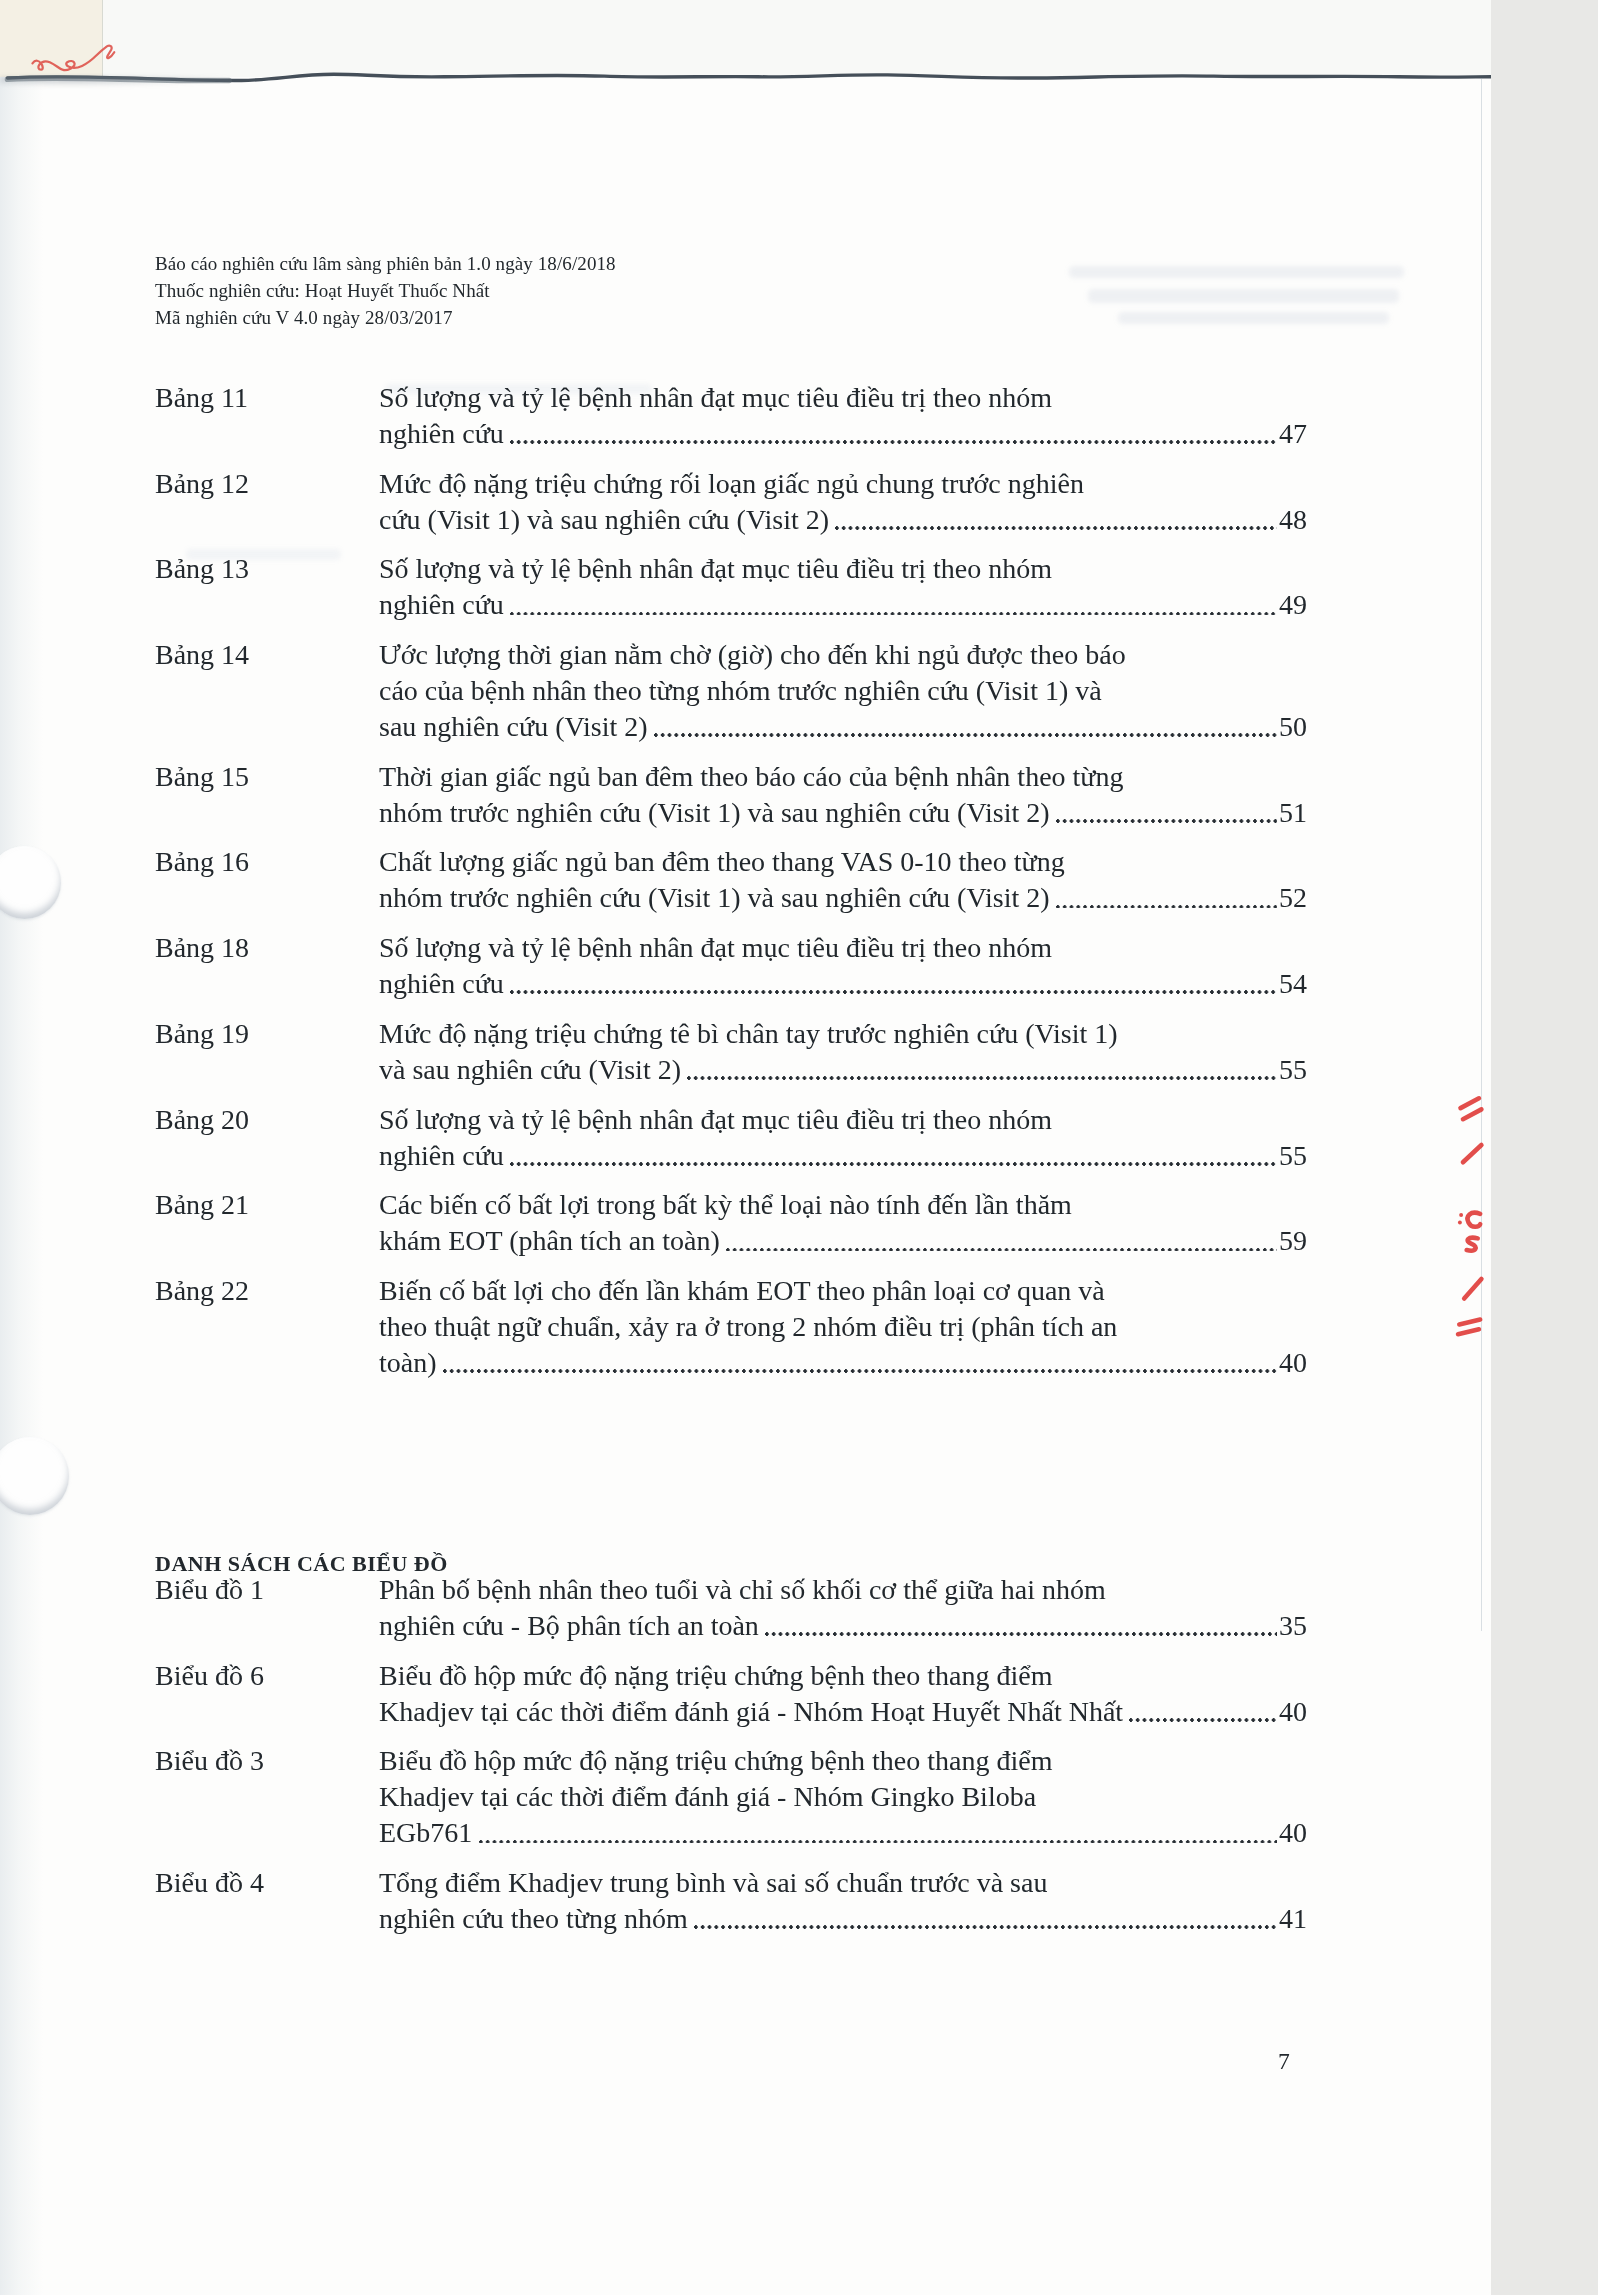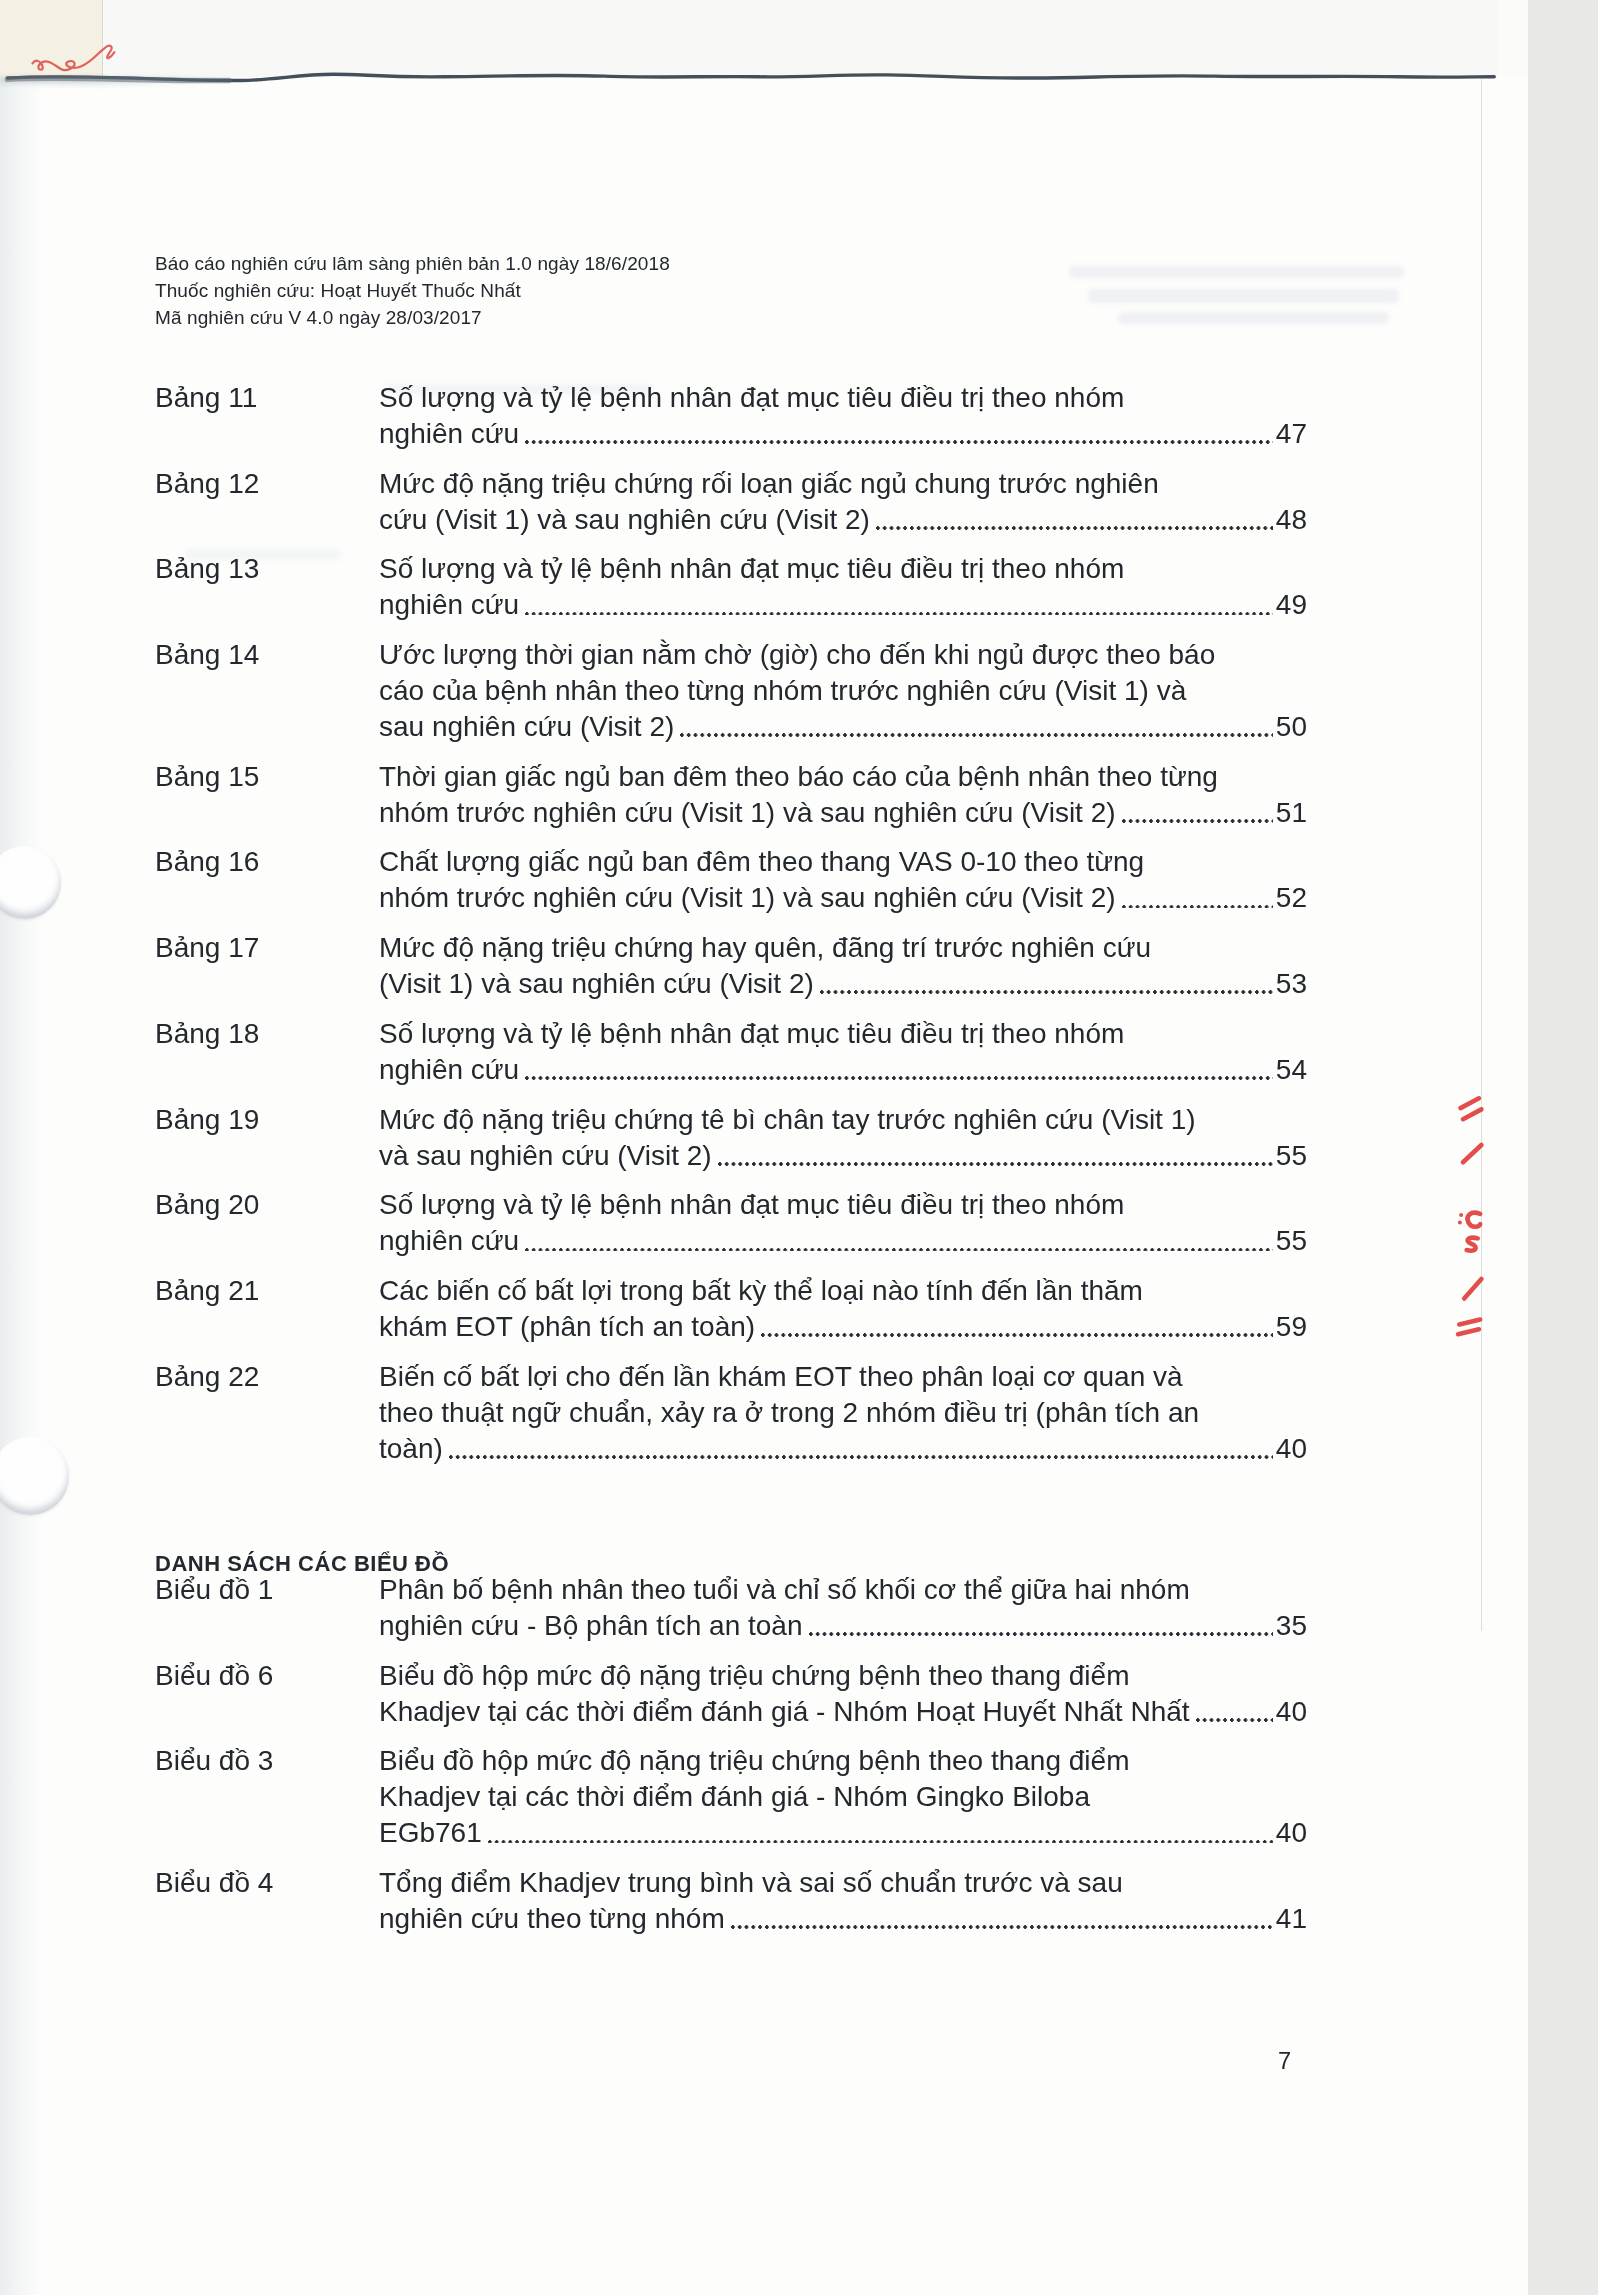--- a/index.html
+++ b/index.html
@@ -1,23 +1,22 @@
 <!DOCTYPE html>
 <html style="font-size:10px"><head>
 <meta charset="utf-8">
 <style>
   html,body{margin:0;padding:0;background:#e8e8e6;}
   .page{
     position:relative;
     width:1491px;height:2295px;
     background:#fdfdfc;
     overflow:hidden;
-    font-family:Liberation Sans, sans-serif;
+    font-family:Liberation Serif, serif;
     color:#22282d;
-    padding-left:37px;
   }
   
   .page::before{
     content:"";position:absolute;left:0;top:0;bottom:0;width:43px;
     background:linear-gradient(to right,#e9edef 0,#f4f6f6 18.6px,rgba(255,255,255,0) 43px);
     pointer-events:none;
   }
   .hole{
     position:absolute;border-radius:50%;
     background:#fefefe;
@@ -203,33 +202,20 @@
             <span class="line-text">Chất lượng giấc ngủ ban đêm theo thang VAS 0-10 theo từng</span>
           </div>
           <div class="toc-line">
             <span class="line-text">nhóm trước nghiên cứu (Visit 1) và sau nghiên cứu (Visit 2)</span>
             <span class="leader"></span>
             <span class="pagenum">52</span>
           </div>
         </div>
       </div>
       <div class="toc-entry">
-        <div class="toc-label">Bảng 17</div>
-        <div class="toc-content">
-          <div class="toc-line">
-            <span class="line-text">Mức độ nặng triệu chứng hay quên, đãng trí trước nghiên cứu</span>
-          </div>
-          <div class="toc-line">
-            <span class="line-text">(Visit 1) và sau nghiên cứu (Visit 2)</span>
-            <span class="leader"></span>
-            <span class="pagenum">53</span>
-          </div>
-        </div>
-      </div>
-      <div class="toc-entry">
         <div class="toc-label">Bảng 18</div>
         <div class="toc-content">
           <div class="toc-line">
             <span class="line-text">Số lượng và tỷ lệ bệnh nhân đạt mục tiêu điều trị theo nhóm</span>
           </div>
           <div class="toc-line">
             <span class="line-text">nghiên cứu</span>
             <span class="leader"></span>
             <span class="pagenum">54</span>
           </div>

